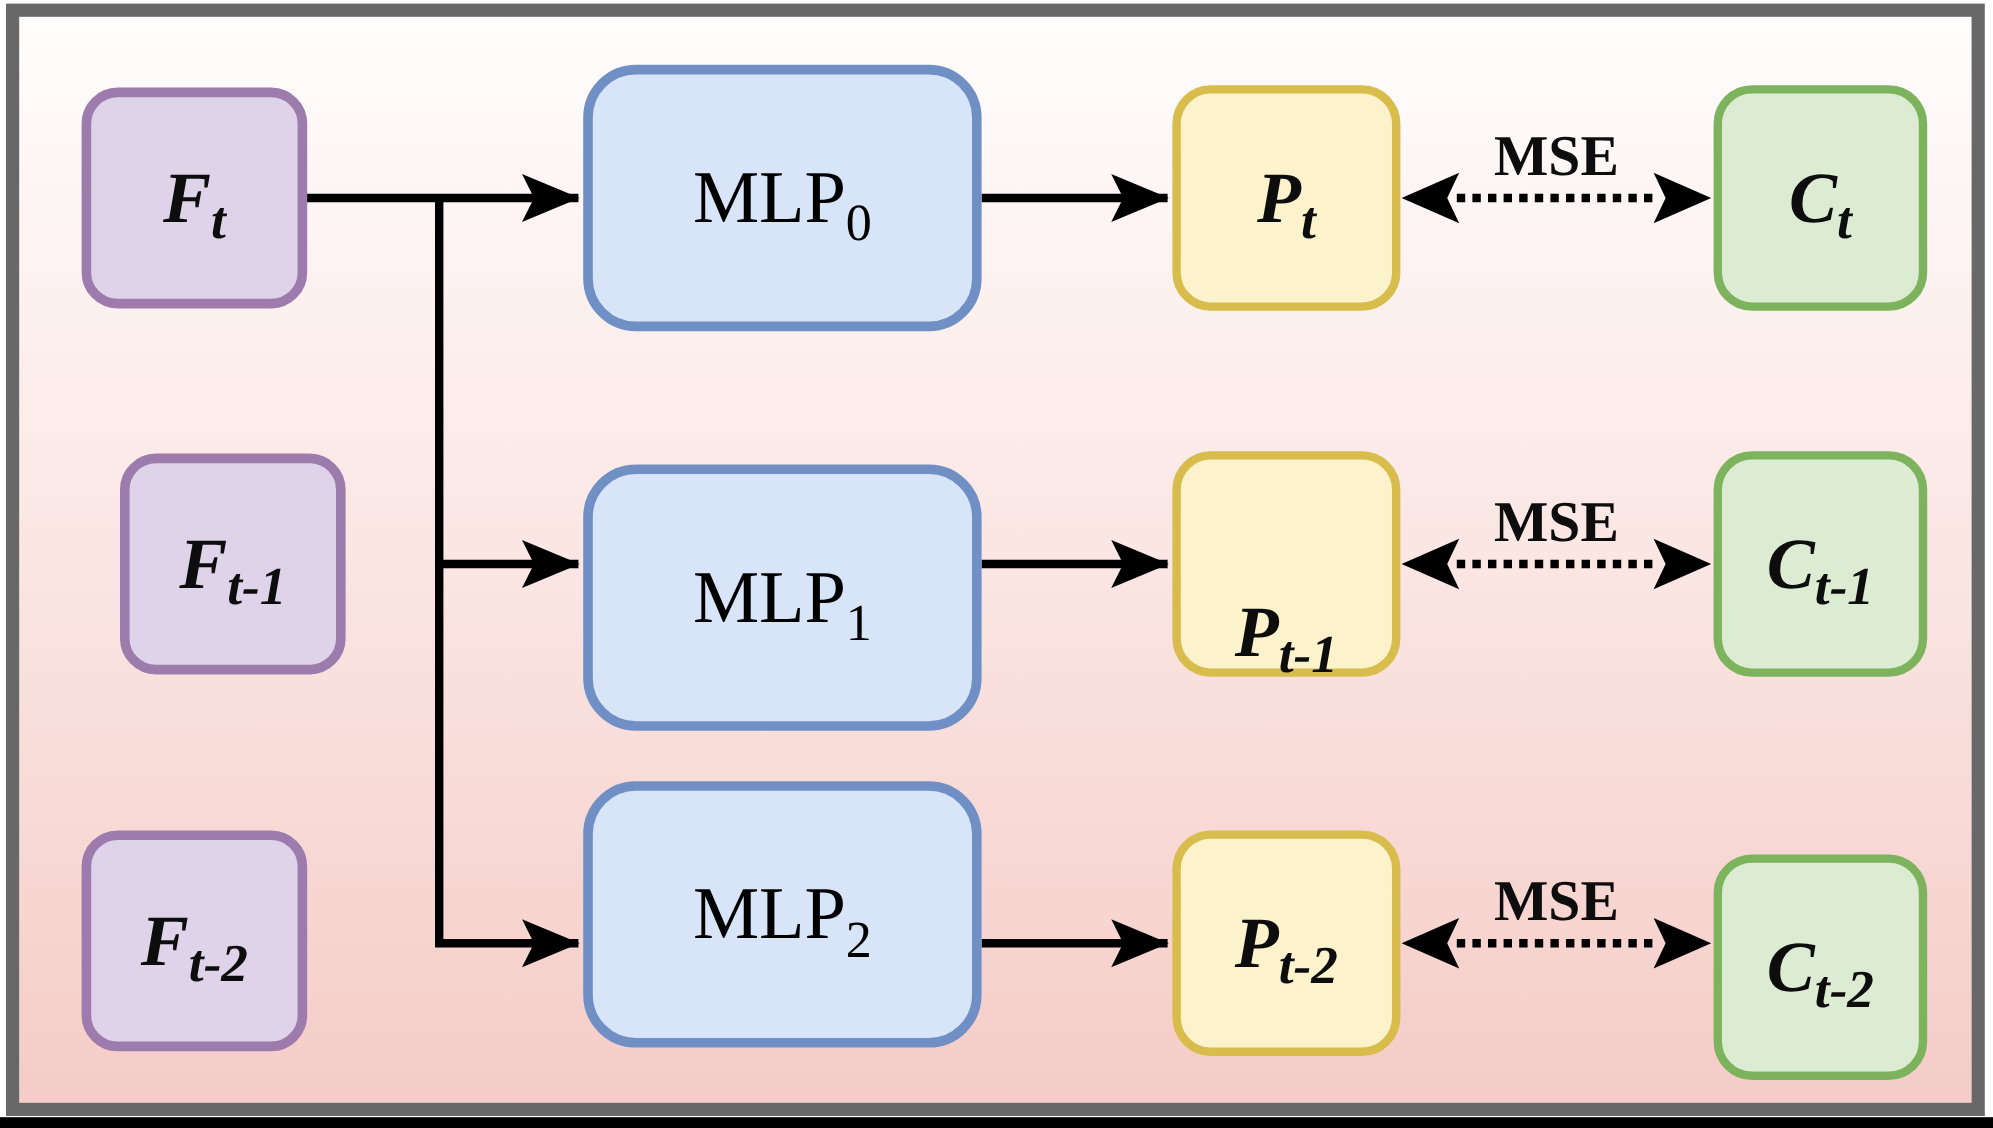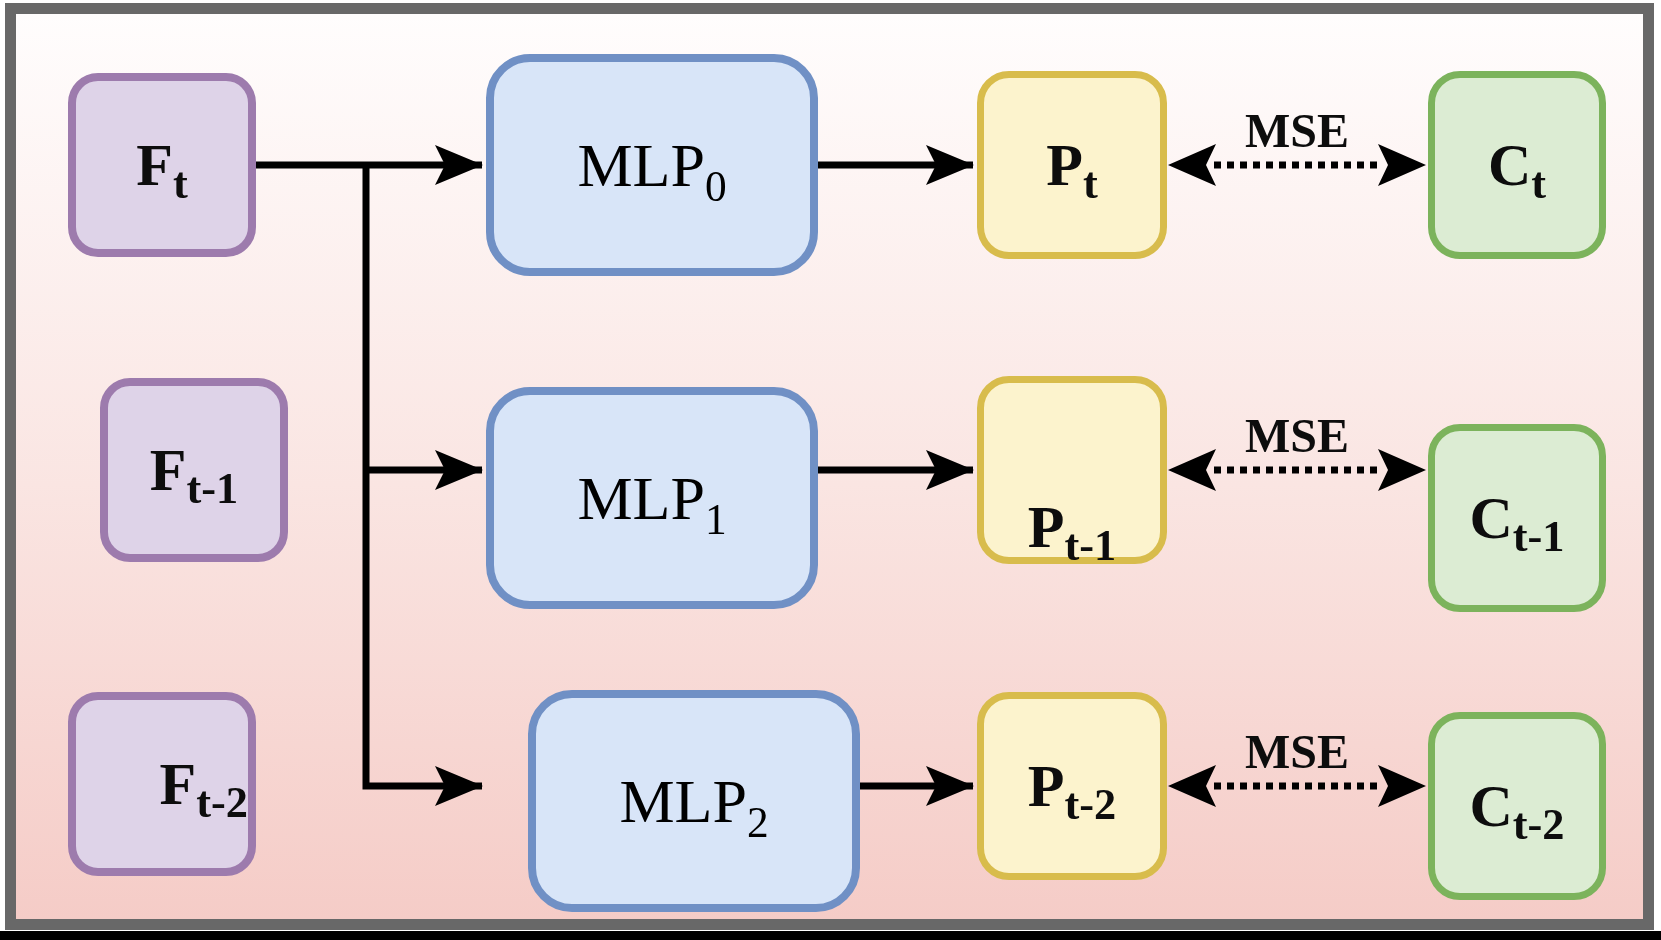--- a/index.html
+++ b/index.html
@@ -11,35 +11,35 @@
     border:11px solid var(--c-frame,#686868);
     background:linear-gradient(180deg,var(--c-bg-top,#fffdfd) 0%,var(--c-bg-mid,#fae5e2) 52%,var(--c-bg-bottom,#f5ccc7) 100%);
   }
   .bottom-rule{position:absolute;left:0;bottom:0;width:1661px;height:9px;background:var(--c-bottom-rule,#000);}
 
   .layer{position:absolute;left:0;top:0;width:1661px;height:940px;pointer-events:none;}
 
   .node{position:absolute;display:flex;align-items:center;justify-content:center;box-sizing:border-box;}
   .feature{left:68px;width:188px;height:184px;border-radius:30px;
     background:var(--c-feature-fill,#ded3e8);border:8px solid var(--c-feature-border,#9d7bad);}
-  .f-r1{top:73px;} .f-r2{top:378px;margin-left:32px;} .f-r3{top:692px;justify-content:flex-end;}
+  .f-r1{top:73px;} .f-r2{top:378px;margin-left:32px;} .f-r3{top:692px;}
 
   .mlp{left:486px;width:332px;height:222px;border-radius:44px;
     background:var(--c-mlp-fill,#d8e5f8);border:8px solid var(--c-mlp-border,#7090c5);}
-  .m-r1{top:54px;} .m-r2{top:359px;margin-top:28px;} .m-r3{top:690px;margin-left:42px;}
+  .m-r1{top:54px;} .m-r2{top:359px;margin-top:28px;} .m-r3{top:651px;}
 
   .pred{left:977px;width:190px;height:188px;border-radius:32px;
     background:var(--c-prediction-fill,#fcf3cd);border:7px solid var(--c-prediction-border,#d8bc4c);}
   .p-r1{top:71px;} .p-r2{top:376px;align-items:flex-end;} .p-r3{top:692px;}
 
   .target{left:1428px;width:178px;height:188px;border-radius:32px;
     background:var(--c-target-fill,#dcecd3);border:7px solid var(--c-target-border,#7cb35c);}
-  .c-r1{top:71px;} .c-r2{top:376px;margin-top:48px;} .c-r3{top:664px;margin-top:48px;}
+  .c-r1{top:71px;} .c-r2{top:376px;} .c-r3{top:664px;margin-top:48px;}
 
-  .lbl{font-family:"Liberation Serif",serif;font-weight:700;
+  .lbl{font-family:"Liberation Serif",serif;font-weight:700;font-style:italic;
     font-size:60px;color:#0d0d0d;line-height:1;white-space:nowrap;}
   .lbl sub{font-size:0.74em;vertical-align:-0.3em;line-height:0;}
 
   .mlp-lbl{font-family:"Liberation Serif",serif;font-weight:400;font-style:normal;
     font-size:62px;color:#000;line-height:1;white-space:nowrap;}
   .mlp-lbl sub{font-size:0.7em;vertical-align:-0.35em;line-height:0;font-style:normal;}
 
   .mse{position:absolute;left:1217px;width:160px;text-align:center;
     font-family:"Liberation Serif",serif;font-weight:700;
     font-size:48px;color:#0d0d0d;line-height:1;}

